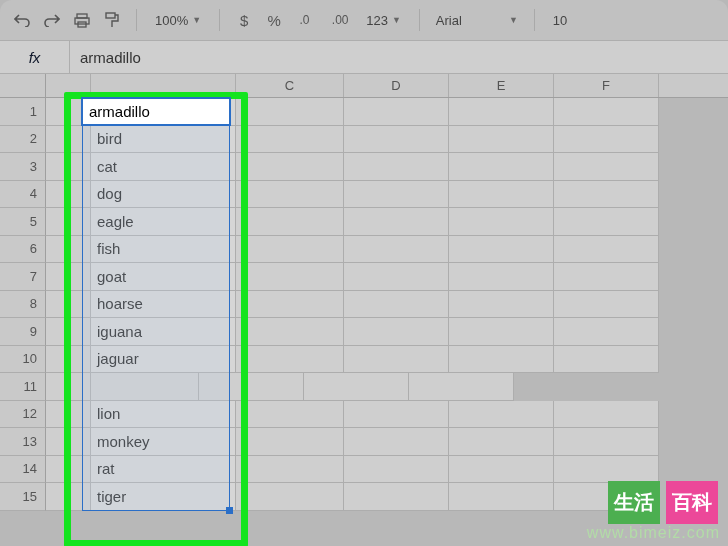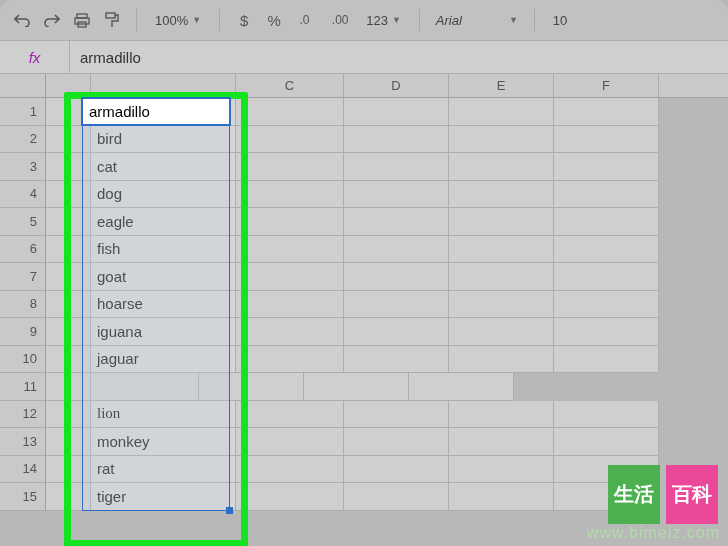--- a/index.html
+++ b/index.html
@@ -40,21 +40,21 @@
     align-items: center;
     background: #cfcfcf;
     height: 34px;
     border-top: 1px solid #aeaeae;
     border-bottom: 1px solid #aeaeae;
   }
   .fx-label {
     width: 70px;
     text-align: center;
     font-style: italic;
-    color: #a21caf;
+    color: #0f172a;
     font-size: 15px;
     border-right: 1px solid #aeaeae;
     height:100%;
     display:flex;
     align-items:center;
     justify-content:center;
   }
   .fx-input {
     flex: 1;
     padding: 0 10px;
@@ -176,21 +176,21 @@
     position:absolute;
     bottom:22px;
     right:10px;
     color:#fff;
     z-index:20;
     font-size:20px;
     display:flex;
     align-items:center;
     gap:6px;
   }
-  .wm-block { background:#4caf50; padding:16px 6px; font-weight:bold; }
+  .wm-block { background:#4caf50; padding:8px 6px; font-weight:bold; }
   .wm-block.o { background:#ec4899; }
   svg { display:block; }
 </style>
 </head>
 <body>
 
 <div class="toolbar">
   <div class="tb-btn">
     <svg width="16" height="14" viewBox="0 0 16 14">
         <path d="M5 2 L1 6 L5 10 M1 6 H11 A4 4 0 0 1 11 14" fill="none" stroke="#555" stroke-width="1.6"></path>
@@ -222,21 +222,21 @@
   <div class="sep"></div>
   <div class="tb-btn" style="font-size:15px;color:#555;">$</div>
   <div class="tb-btn" style="font-size:15px;color:#555;">%</div>
   <div class="tb-btn" style="font-size:12px;color:#555;width:28px;">.0&nbsp;</div>
   <div class="tb-btn" style="font-size:12px;color:#555;width:28px;">.00</div>
   <div class="tb-text">
     <span>123</span>
     <span class="dropdown-caret">▼</span>
   </div>
   <div class="sep"></div>
-  <div class="tb-text font-select" style="min-width:90px;font-style:italic;">
+  <div class="tb-text font-select" style="min-width:90px;">
     <span>Arial</span>
     <span class="dropdown-caret">▼</span>
   </div>
   <div class="sep"></div>
   <div class="tb-text">
     <span>10</span>
   </div>
 </div>
 
 <div class="formula-bar">
@@ -355,21 +355,21 @@
       <div class="row-header">11</div>
       <div class="cell col-A" style="width: 45px;"></div>
       <div class="cell col-C" style="width: 108px;"></div>
       <div class="cell col-D" style="width: 105px;"></div>
       <div class="cell col-E" style="width: 105px;"></div>
       <div class="cell col-F" style="width: 105px;"></div>
     </div>
     <div class="row">
       <div class="row-header">12</div>
       <div class="cell col-A" style="width: 45px;"></div>
-      <div class="cell col-B col-B-cell" style="width: 145px; font-family: Liberation Serif, serif;">lion</div>
+      <div class="cell col-B col-B-cell" style="width: 145px;">lion</div>
       <div class="cell col-C" style="width: 108px;"></div>
       <div class="cell col-D" style="width: 105px;"></div>
       <div class="cell col-E" style="width: 105px;"></div>
       <div class="cell col-F" style="width: 105px;"></div>
     </div>
     <div class="row">
       <div class="row-header">13</div>
       <div class="cell col-A" style="width: 45px;"></div>
       <div class="cell col-B col-B-cell" style="width: 145px;">monkey</div>
       <div class="cell col-C" style="width: 108px;"></div>

